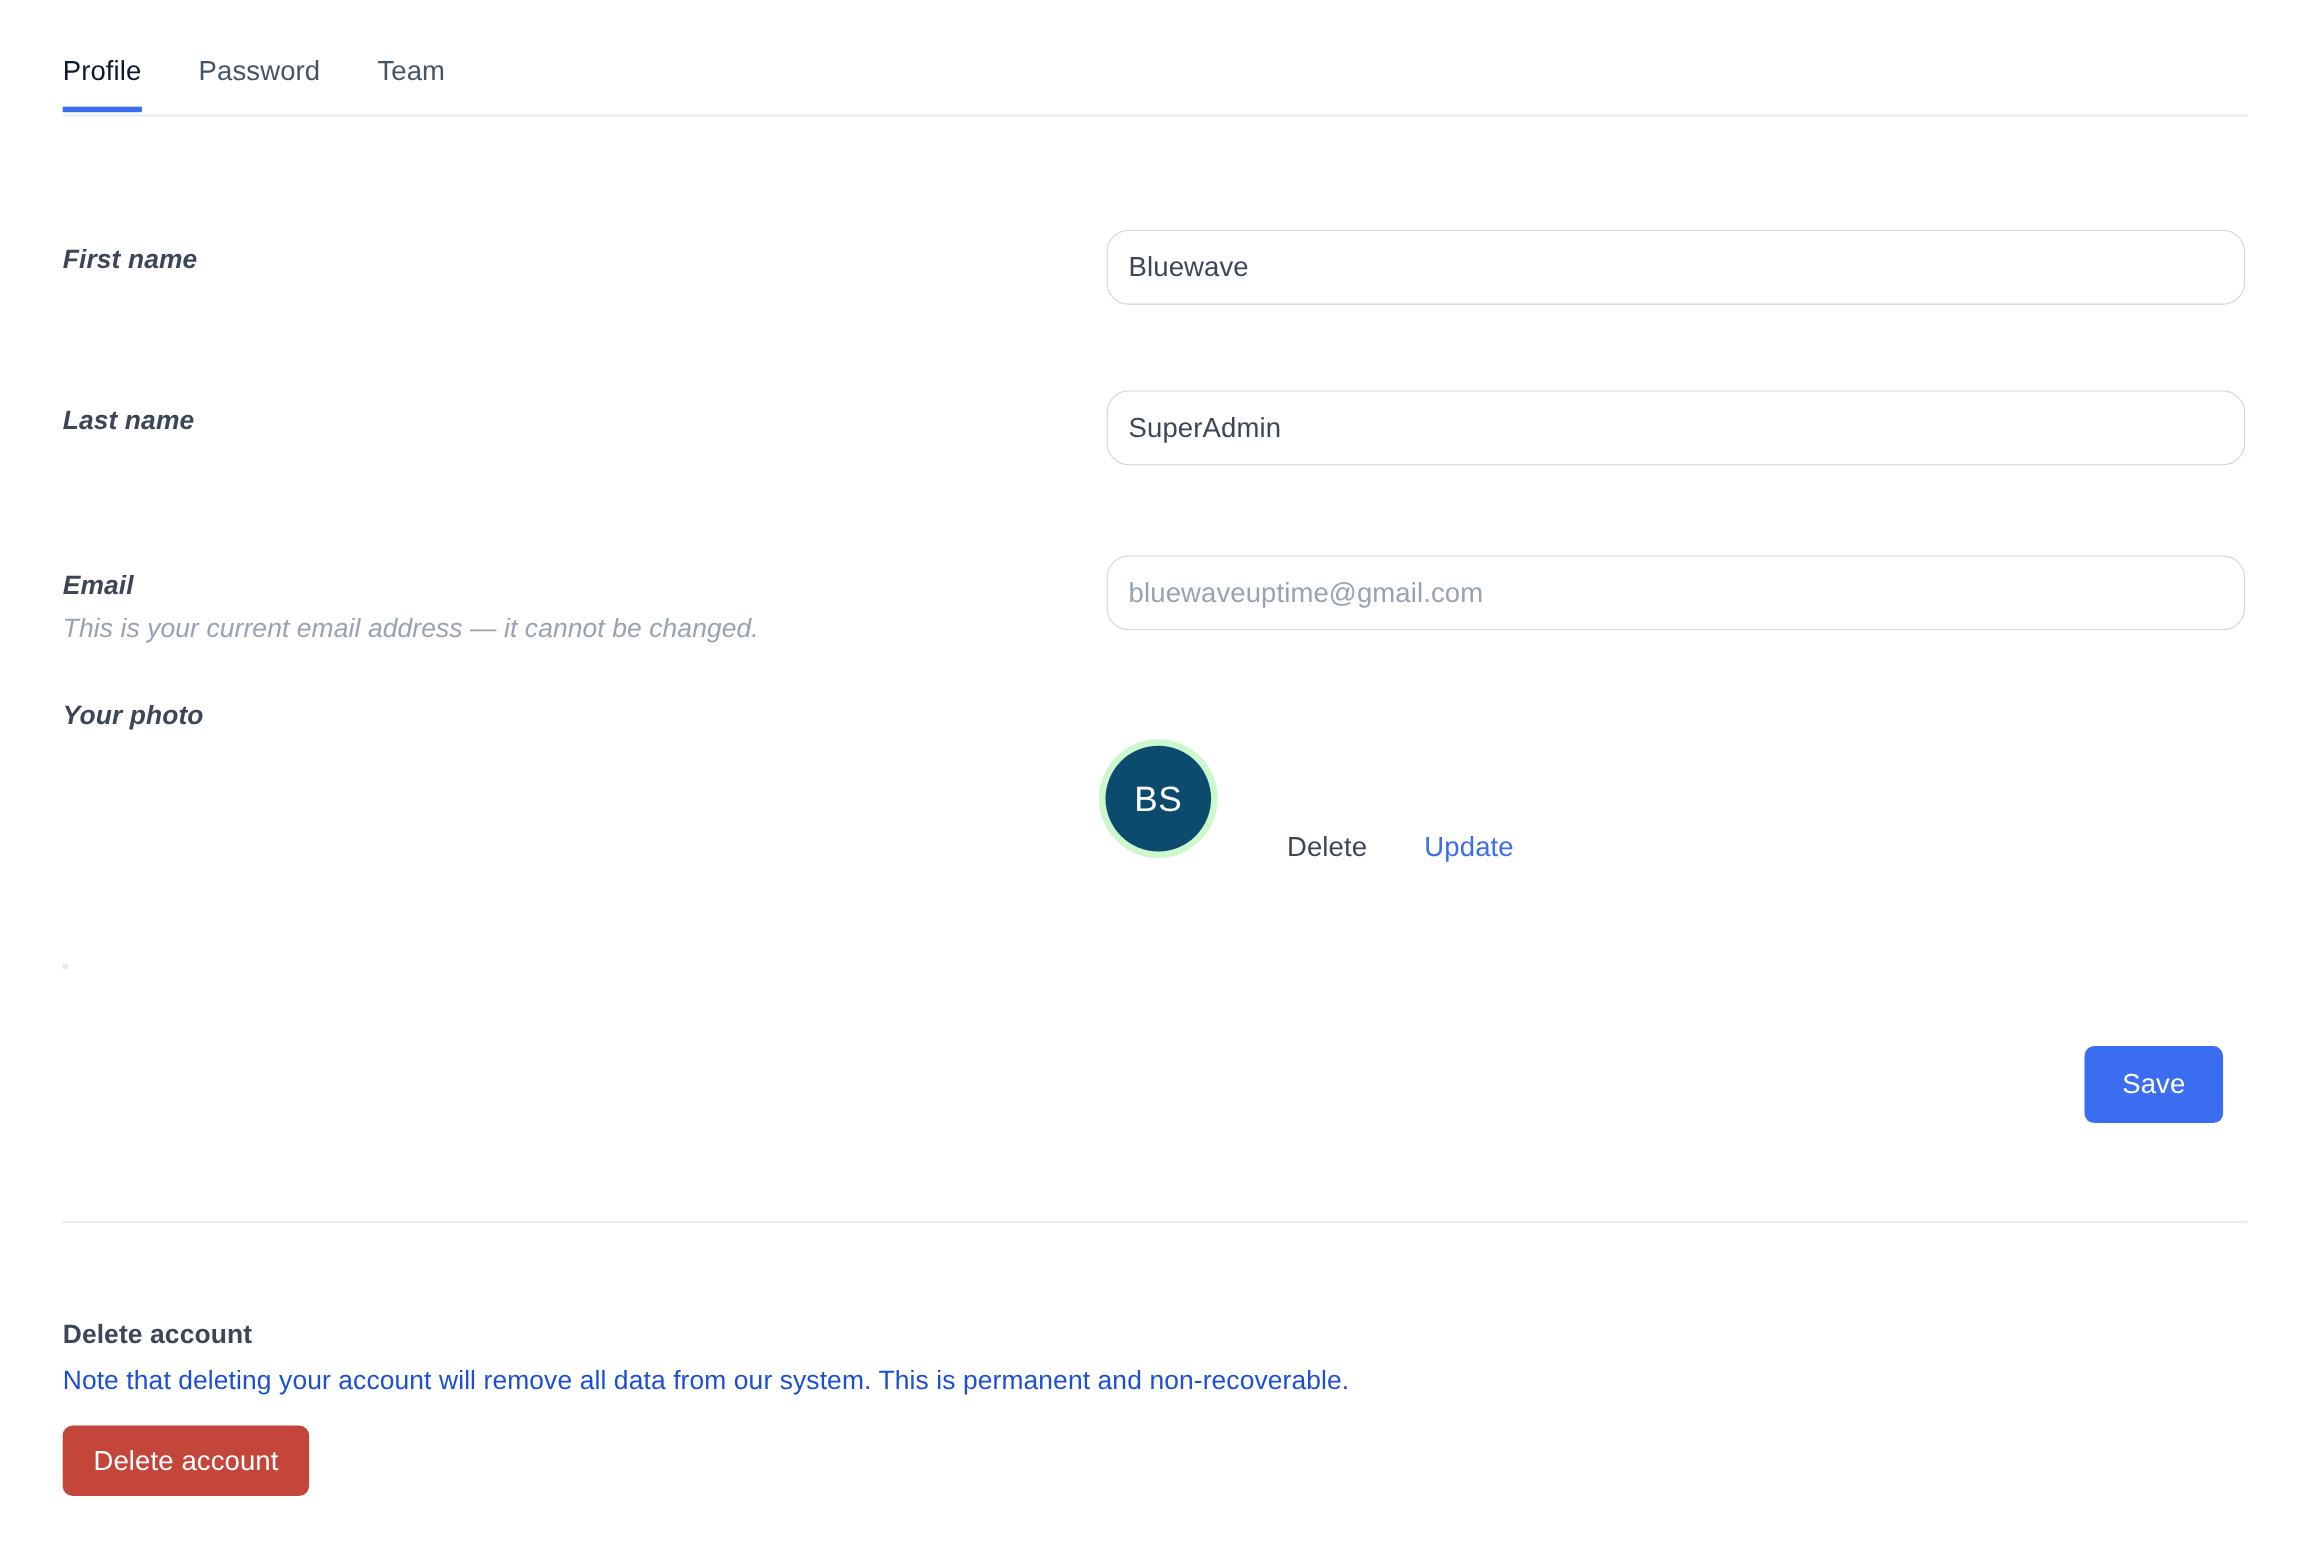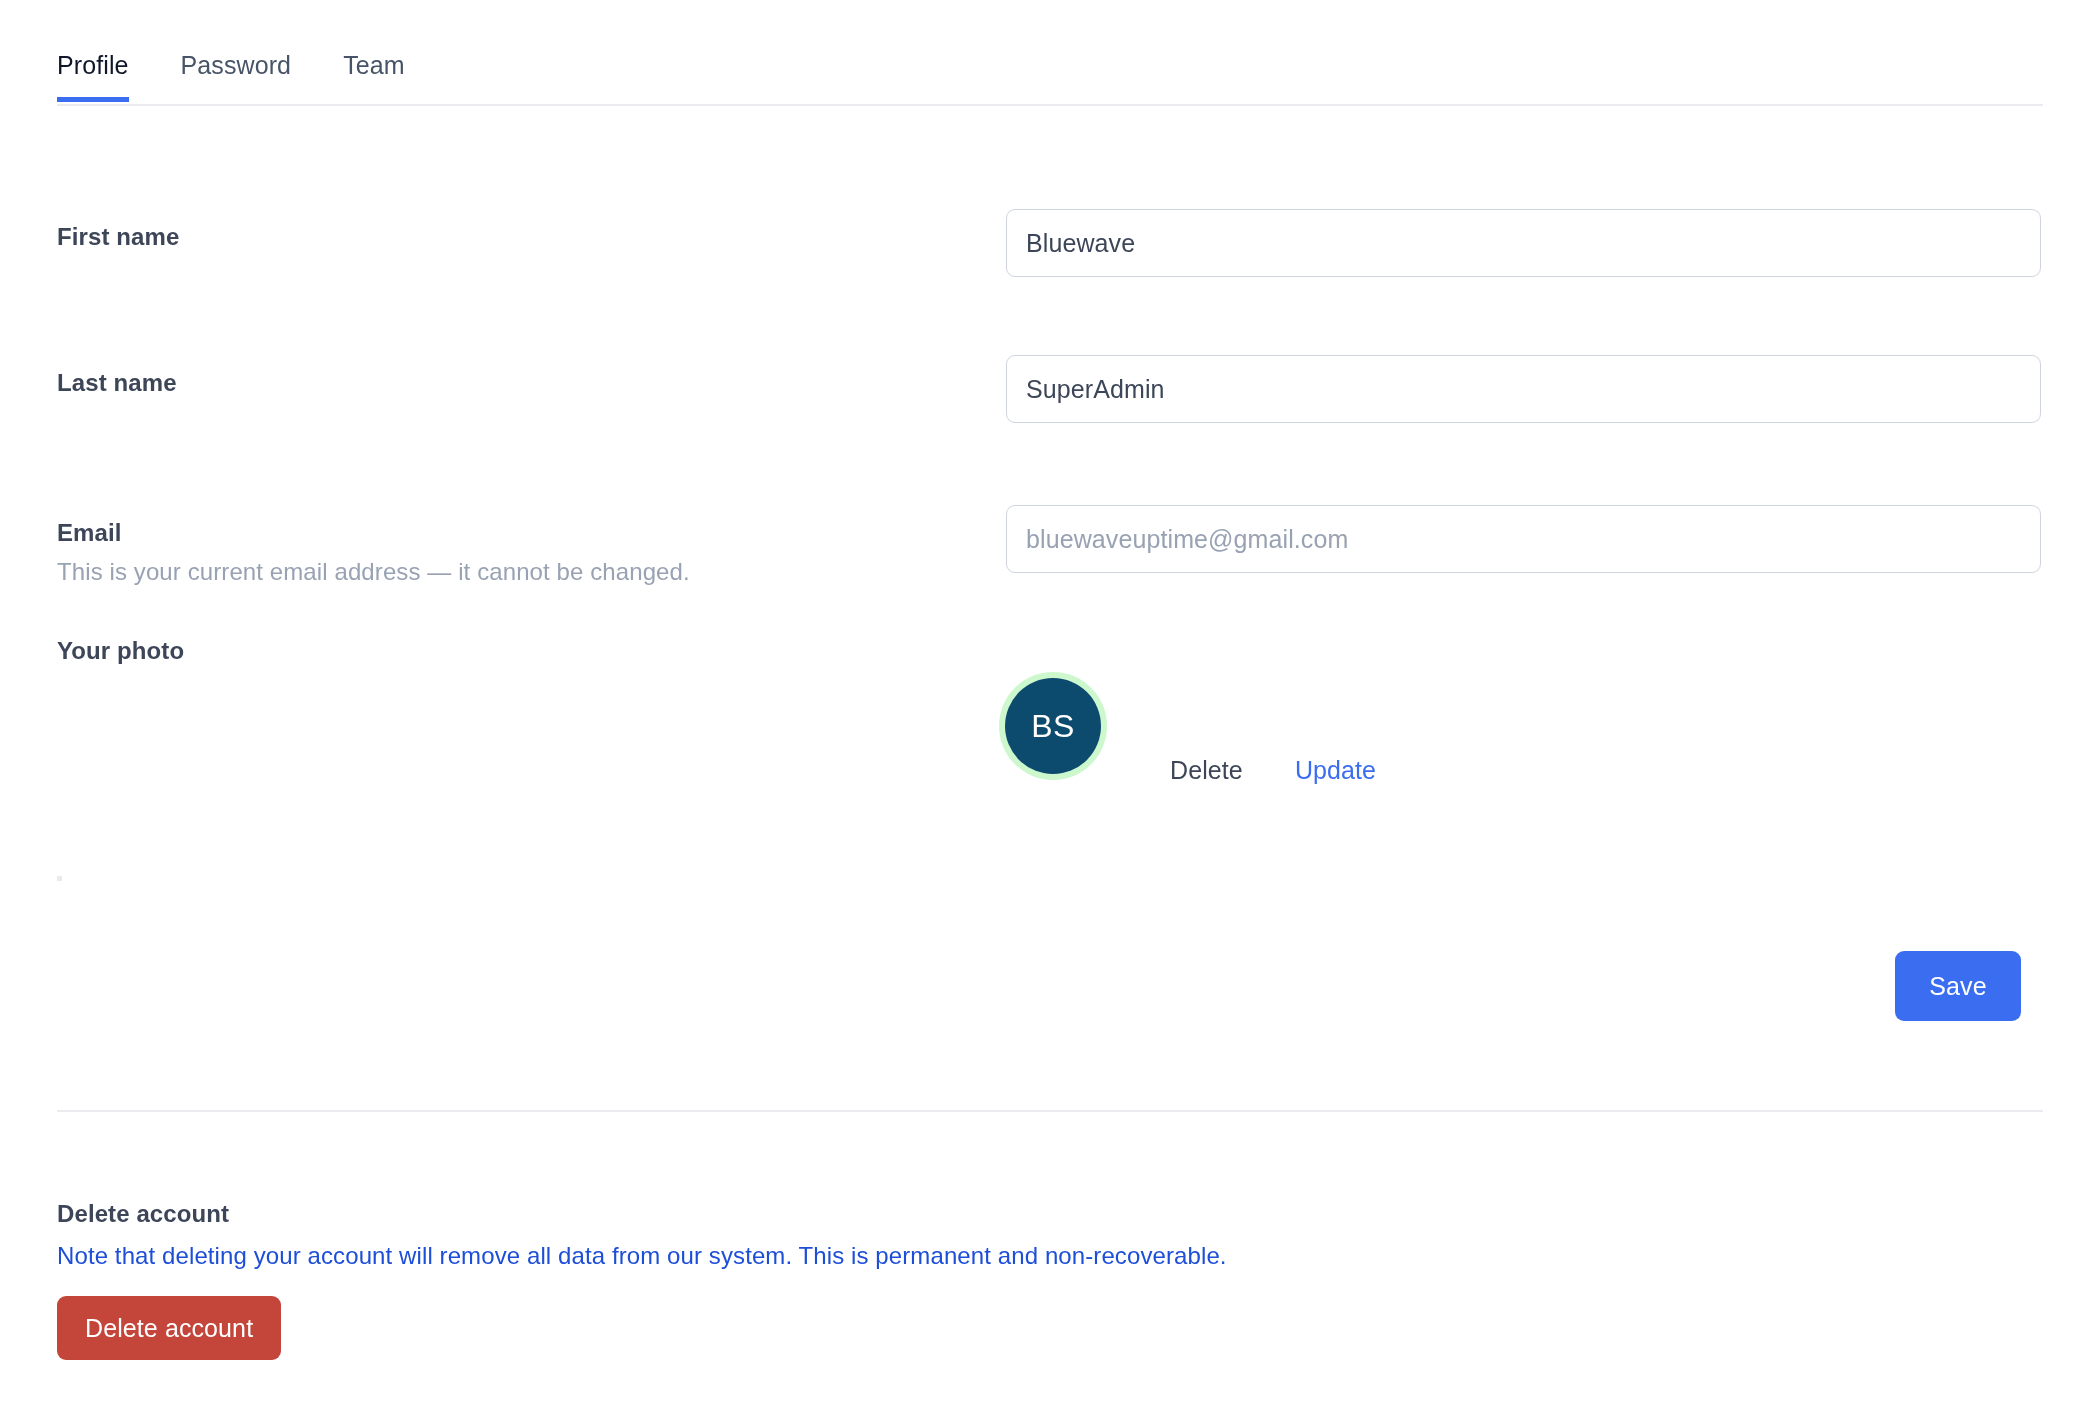--- a/index.html
+++ b/index.html
@@ -70,20 +70,21 @@
   
   .row {
     position: absolute;
     left: 0;
     width: 2100px;
   }
   .label-block {
     position: absolute;
     left: 57px;
     width: 660px;
+    font-style: italic;
   }
   .field-label {
     font-size: 24px;
     line-height: 30px;
     font-weight: bold;
     color: #3d4658;
     letter-spacing: 0.1px;
   }
   .field-sub {
     font-size: 24px;
@@ -94,21 +95,21 @@
     white-space: nowrap;
   }
 
   .input {
     position: absolute;
     left: 1006px;
     width: 1035px;
     height: 68px;
     box-sizing: border-box;
     border: 1.5px solid #d0d5dd;
-    border-radius: 9px;
+    border-radius: 20px;
     background: #ffffff;
     font-family: "Liberation Sans", sans-serif;
     font-size: 25px;
     color: #3d4658;
     padding: 0 19px;
     outline: none;
     letter-spacing: 0.1px;
   }
   .input::placeholder {
     color: #98a2b3;

